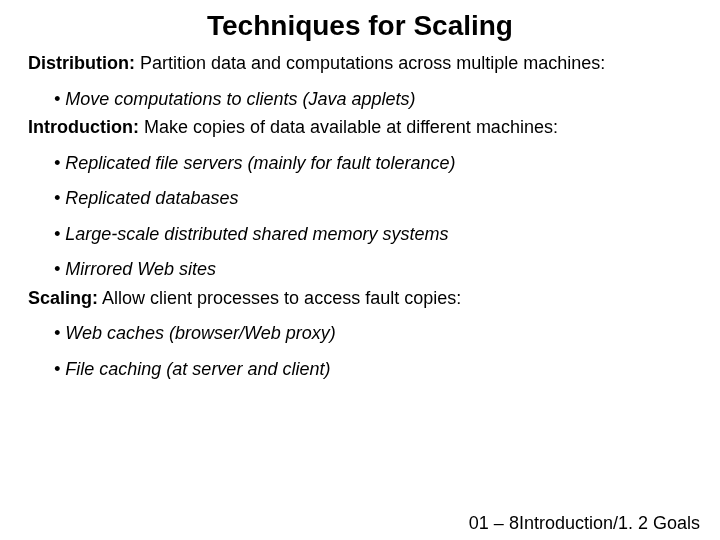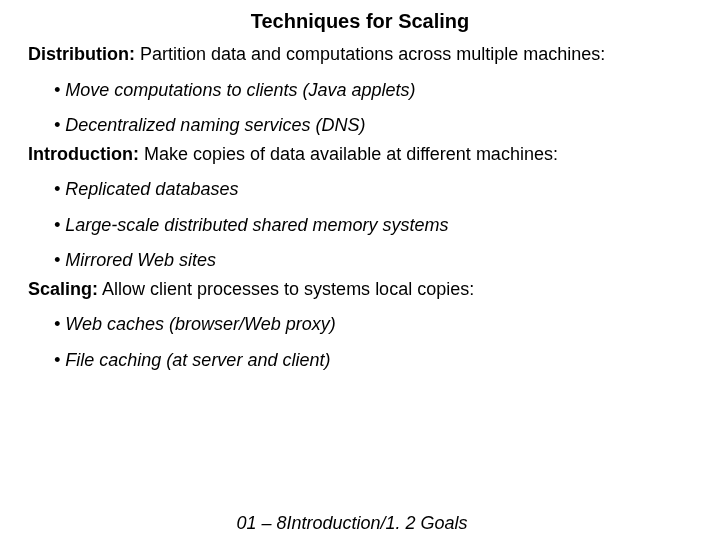--- a/index.html
+++ b/index.html
@@ -12,21 +12,21 @@
     font-family: Arial, Helvetica, sans-serif;
   }
   .slide {
     box-sizing: border-box;
     width: 720px;
     height: 540px;
     padding: 10px 28px 6px 28px;
     position: relative;
   }
   .title {
-    font-size: 20px;
+    font-size: 28px;
     font-weight: bold;
     text-align: center;
     margin: 0 0 10px 0;
   }
   .section {
     margin-top: 6px;
   }
   .lead {
     font-size: 18px;
     line-height: 1.25;
@@ -44,63 +44,62 @@
     font-size: 18px;
     line-height: 1.2;
     margin-top: 14px;
   }
   ul.bullets li::before {
     content: "• ";
   }
   .footer {
     position: absolute;
     left: 0;
-    right: 8px;
+    right: 0;
     bottom: 6px;
     padding: 0 20px 0 12px;
     display: flex;
-    justify-content: center;
+    justify-content: flex-end;
     font-size: 18px;
-    font-style: italic;
   }
 </style>
 </head>
 <body>
 
 <div class="slide">
 
   <h1 class="title">Techniques for Scaling</h1>
 
   <div class="section">
     <div class="lead">
       <b>Distribution:</b>
       <span>Partition data and computations across multiple machines:</span>
     </div>
     <ul class="bullets">
       <li>Move computations to clients (Java applets)</li>
-      <li>Decentralized naming services (DNS)</li>
     </ul>
   </div>
 
   <div class="section">
     <div class="lead">
       <b>Introduction:</b>
       <span>Make copies of data available at different machines:</span>
     </div>
     <ul class="bullets">
+      <li>Replicated file servers (mainly for fault tolerance)</li>
       <li>Replicated databases</li>
       <li>Large-scale distributed shared memory systems</li>
       <li>Mirrored Web sites</li>
     </ul>
   </div>
 
   <div class="section">
     <div class="lead">
       <b>Scaling:</b>
-      <span>Allow client processes to systems local copies:</span>
+      <span>Allow client processes to access fault copies:</span>
     </div>
     <ul class="bullets">
       <li>Web caches (browser/Web proxy)</li>
       <li>File caching (at server and client)</li>
     </ul>
   </div>
 
   <div class="footer">
     <span>01 – 8</span>
     <span>Introduction/1. 2 Goals</span>

